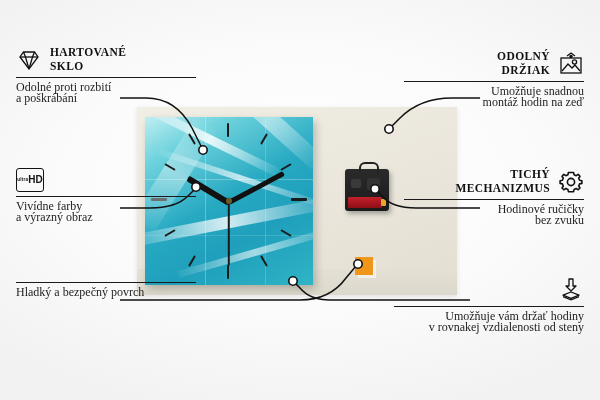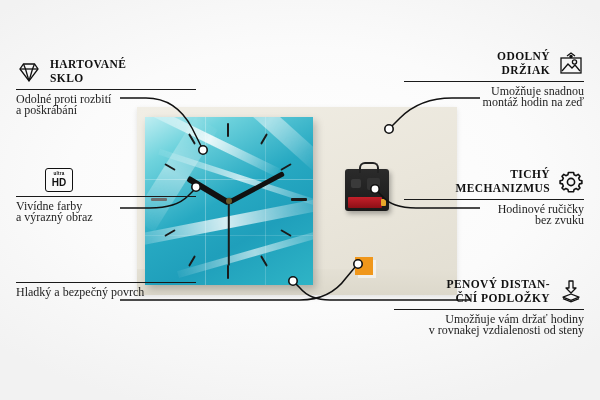--- a/index.html
+++ b/index.html
@@ -96,22 +96,22 @@
   .rule{height:1px;background:#1a1a1a;margin:4px 0 4px 0;}
   .desc{
     font-family:"Liberation Serif",serif;
     font-size:12px;line-height:11.4px;color:#1d1d1d;
   }
   .feat.right .desc{text-align:right;}
   .ic{width:26px;height:24px;flex:0 0 26px;}
   .ic svg{display:block;width:26px;height:24px;}
   .hdbadge{
     width:26px;height:22px;border:1.4px solid #111;border-radius:3px;
-    display:flex;flex-direction:column;align-items:center;justify-content:center;
-    line-height:1;flex:0 0 26px;margin-left:29px;
+    display:flex;flex-direction:row;align-items:center;justify-content:center;
+    line-height:1;flex:0 0 26px;
   }
   .hdbadge .u{font-size:4.6px;font-weight:bold;letter-spacing:.2px;color:#111;
     font-family:"Liberation Sans",sans-serif;}
   .hdbadge .h{font-size:10px;font-weight:bold;color:#111;
     font-family:"Liberation Sans",sans-serif;margin-top:.5px;}
 </style>
 </head>
 <body>
 
 <div class="stage">
@@ -173,21 +173,21 @@
     <g fill="#fff" stroke="#111" stroke-width="1.6">
       <circle cx="203" cy="150" r="4.2"></circle>
       <circle cx="196" cy="187" r="4.2"></circle>
       <circle cx="358" cy="264" r="4.2"></circle>
       <circle cx="389" cy="129" r="4.2"></circle>
       <circle cx="375" cy="189" r="4.2"></circle>
       <circle cx="293" cy="281" r="4.2"></circle>
     </g>
   </svg>
 
-  <div class="feat left" style="left:16px;top:58px;">
+  <div class="feat left" style="left:16px;top:46px;">
     <div class="head">
       <span class="ic">
         <svg viewBox="0 0 26 24">
             <g fill="none" stroke="#111" stroke-width="1.3">
           <path d="M4 9 L13 21 L22 9 L18.5 4 L7.5 4 Z"></path>
           <path d="M4 9 H22"></path>
               <path d="M7.5 4 L9.5 9 L13 21"></path>
               <path d="M18.5 4 L16.5 9 L13 21"></path>
         </g>
           </svg>
@@ -267,24 +267,20 @@
     </div>
     <div class="rule"></div>
     <div class="desc">
       <span>Umožňuje snadnou</span><br>
       <span>montáž hodin na zeď</span>
     </div>
   </div>
 
   <div class="feat right" style="left:394px;top:278px;width:190px;">
     <div class="head">
-      <span class="title">
-        <span>PENOVÝ DISTAN-</span><br>
-        <span>ČNÍ PODLOŽKY</span>
-      </span>
       <span class="ic">
         <svg viewBox="0 0 26 24">
             <g fill="none" stroke="#111" stroke-width="1.3">
           <path d="M11 1 h4 v7 h3 l-5 5 -5 -5 h3 z" stroke-linejoin="round"></path>
           <path d="M13 14 l8 3.2 -8 3.2 -8 -3.2 z" stroke-linejoin="round"></path>
           <path d="M5 18.6 l8 3.2 8 -3.2"></path>
         </g>
           </svg>
       </span>
     </div>

